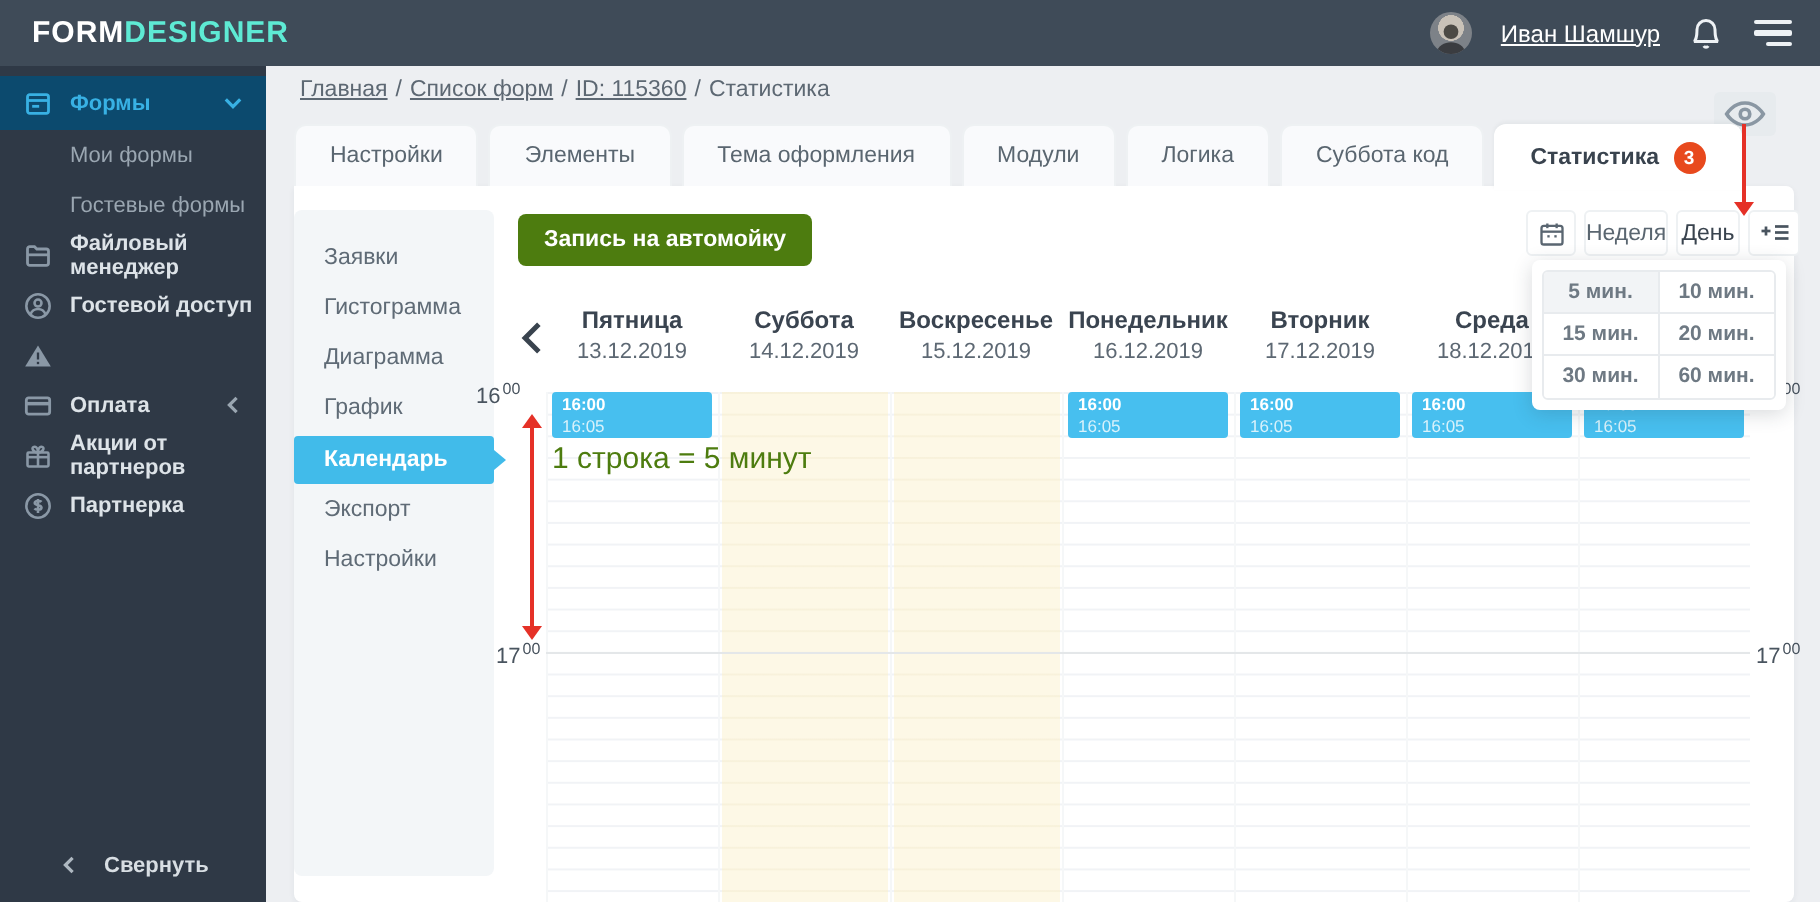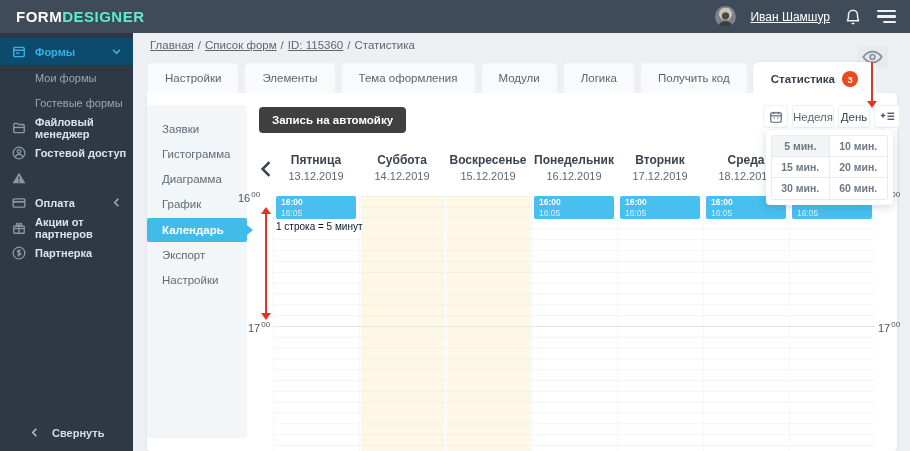--- a/index.html
+++ b/index.html
@@ -46,21 +46,21 @@
   
   .card { position:absolute; left:147px; top:93px; width:750px; height:358px; background:#fff; border-radius:0 4px 4px 4px; box-shadow:0 1px 3px rgba(40,50,60,.06); z-index:4; }
 
   
   .inner-nav { position:absolute; left:0; top:12px; width:100px; height:333px; background:#f3f6f8; border-radius:4px; padding-top:12px; }
   .inav-item { position:relative; height:25px; line-height:25px; padding-left:15px; font-size:11.5px; color:#5f6b76; cursor:pointer; white-space:nowrap; }
   .inav-item.active { background:#41bbea; color:#fff; font-weight:700; height:24px; line-height:24px; border-radius:2px; margin:1px 0; }
   .inav-item.active::after { content:""; position:absolute; right:-6px; top:50%; margin-top:-5px; border-left:6px solid #41bbea; border-top:5px solid transparent; border-bottom:5px solid transparent; }
 
   
-  .new-btn { position:absolute; left:112px; top:14px; height:26px; padding:0 13px; background:#404040; border:none; border-radius:4px; color:#fff; font-size:11.5px; font-weight:700; font-family:"Liberation Sans",sans-serif; cursor:pointer; }
+  .new-btn { position:absolute; left:112px; top:14px; height:26px; padding:0 13px; background:#4d7c0f; border:none; border-radius:4px; color:#fff; font-size:11.5px; font-weight:700; font-family:"Liberation Sans",sans-serif; cursor:pointer; }
   .tool-btn { position:absolute; top:12px; height:23px; background:#fff; border:1px solid #eef1f3; border-radius:3px; font-size:11.5px; color:#5a6670; display:flex; align-items:center; justify-content:center; cursor:pointer; font-family:"Liberation Sans",sans-serif; }
   .tb-cal { left:616px; width:25px; color:#5a6671; }
   .tb-week { left:645px; width:42px; }
   .tb-day  { left:691px; width:32px; color:#39434e; }
   .tb-int  { left:727px; width:26px; color:#49545f; }
 
   
   .cal-prev { position:absolute; left:112px; top:68px; width:14px; height:16px; color:#39434e; cursor:pointer; }
   .day-head { position:absolute; top:60px; width:86px; text-align:center; }
   .day-name { font-size:12px; font-weight:700; color:#3a4450; }
@@ -77,21 +77,21 @@
   .time-lab sup { font-size:8px; margin-left:1px; }
   .event { position:absolute; top:103px; width:80px; height:23px; background:#47bfef; border-radius:2px; padding:1px 0 0 5px; line-height:11px; z-index:3; }
   .event .l1 { color:#fff; font-size:8.5px; font-weight:700; }
   .event .l2 { color:#d9f2fb; font-size:8.5px; }
 
   
   .red-varrow { position:absolute; left:113px; top:114px; width:12px; height:113px; z-index:8; }
   .red-varrow .line { position:absolute; left:5px; top:3px; width:2px; height:107px; background:#e53127; }
   .red-varrow .a-top { position:absolute; left:1px; top:0; border-bottom:7px solid #e53127; border-left:5px solid transparent; border-right:5px solid transparent; }
   .red-varrow .a-bot { position:absolute; left:1px; bottom:0; border-top:7px solid #e53127; border-left:5px solid transparent; border-right:5px solid transparent; }
-  .red-note { position:absolute; left:129px; top:128px; font-size:10px; color:#0f172a; z-index:8; white-space:nowrap; }
+  .red-note { position:absolute; left:129px; top:128px; font-size:15px; color:#4d7c0f; z-index:8; white-space:nowrap; }
   .red-darrow { position:absolute; left:866px; top:62px; width:12px; height:46px; z-index:50; }
   .red-darrow .line { position:absolute; left:5px; top:0; width:2px; height:40px; background:#e53127; }
   .red-darrow .a-bot { position:absolute; left:1px; bottom:0; border-top:7px solid #e53127; border-left:5px solid transparent; border-right:5px solid transparent; }
 
   
   .dropdown { position:absolute; left:619px; top:37px; width:127px; background:#fff; border-radius:4px; box-shadow:0 2px 10px rgba(40,50,60,.18); padding:5px; z-index:20; }
   .dd-grid { display:grid; grid-template-columns:1fr 1fr; border:1px solid #e8ebee; border-radius:3px; overflow:hidden; }
   .dd-cell { height:21px; line-height:21px; text-align:center; font-size:10.5px; color:#6e7983; background:#fff; border-right:1px solid #e8ebee; border-bottom:1px solid #e8ebee; cursor:pointer;font-weight:bold; }
   .dd-cell:nth-child(2n){ border-right:none; }
   .dd-cell:nth-last-child(-n+2){ border-bottom:none; }
@@ -234,21 +234,21 @@
     <div class="line"></div>
     <div class="a-bot"></div>
   </div>
 
 <div class="tabs" id="tab-bar">
     <div class="tab"><span>Настройки</span></div>
     <div class="tab"><span>Элементы</span></div>
     <div class="tab"><span>Тема оформления</span></div>
     <div class="tab"><span>Модули</span></div>
     <div class="tab"><span>Логика</span></div>
-    <div class="tab"><span>Получить код</span></div>
+    <div class="tab"><span>Суббота код</span></div>
     <div class="tab active">
       <span>Статистика</span>
       <span class="badge">3</span>
     </div>
   </div>
 
 <div class="card">
 
   <div class="inner-nav" id="inner-nav">
       <div class="inav-item">Заявки</div>

